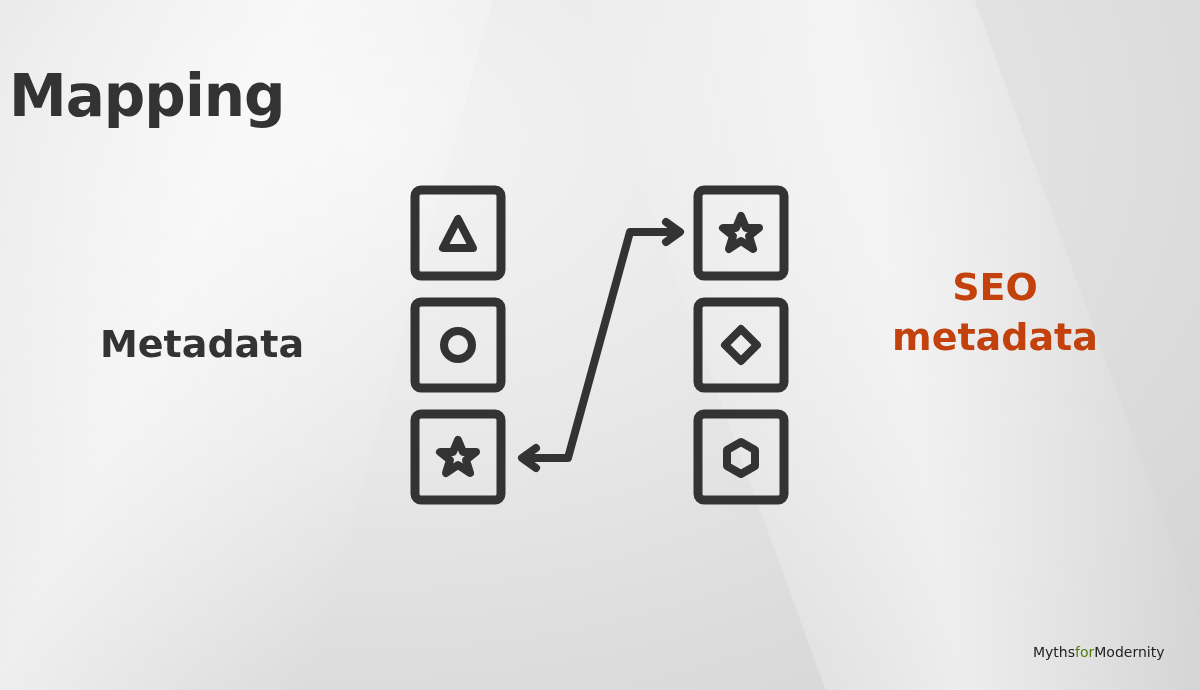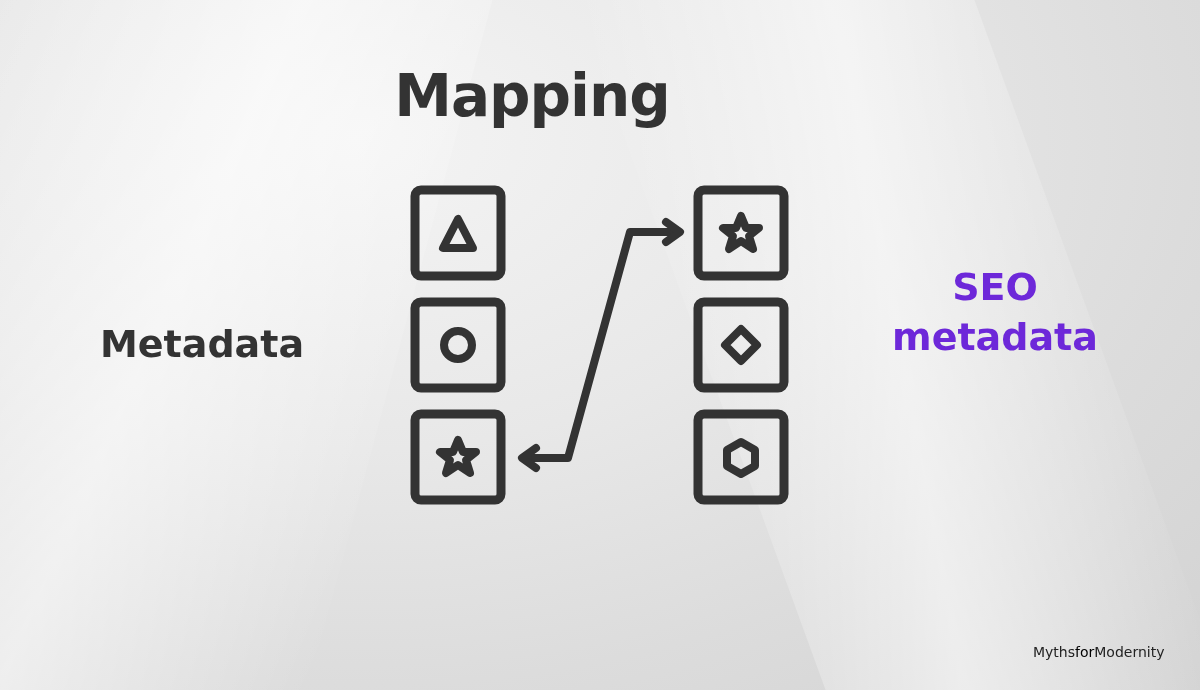--- a/index.html
+++ b/index.html
@@ -1,24 +1,24 @@
 <!DOCTYPE html>
 <html><head>
 <meta charset="utf-8">
 <style>
   html,body{margin:0;padding:0;}
   body{width:1200px;height:690px;overflow:hidden;position:relative;
     background: radial-gradient(ellipse at 30% 20%, #f4f4f4 0%, #e8e8e8 40%, #dcdcdc 70%, #d2d2d2 100%);
     font-family:"DejaVu Sans","Liberation Sans",sans-serif;color:#333;}
   .fold{position:absolute;background:linear-gradient(100deg, rgba(255,255,255,0) 0%, rgba(255,255,255,0.55) 50%, rgba(255,255,255,0) 100%);}
-  .title{position:absolute;left:0;width:1064px;top:62px;text-align:center;font-size:58px;font-weight:bold;letter-spacing:-1px;color:#333;}
+  .title{position:absolute;left:9px;width:1064px;top:62px;font-size:58px;font-weight:bold;letter-spacing:-1px;color:#333;}
   .label-left{position:absolute;left:100px;top:322px;font-size:38px;font-weight:bold;color:#333;}
-  .label-right{position:absolute;left:850px;top:262px;width:290px;text-align:center;font-size:38px;font-weight:bold;line-height:50px;color:#6d28d9;}
+  .label-right{position:absolute;left:850px;top:262px;width:290px;text-align:center;font-size:38px;font-weight:bold;line-height:50px;color:#c2410c;}
   .logo{position:absolute;left:1033px;top:644px;font-size:14px;color:#222;font-family:"DejaVu Sans",sans-serif;}
-  .logo .accent{color:#000000;margin-top:48px;}
+  .logo .accent{color:#4d7c0f;margin-top:48px;}
   svg.diagram{position:absolute;left:0;top:0;}
 </style>
 </head>
 <body>
 
 <div class="fold" style="left:-100px;top:0;width:500px;height:690px;transform:skewX(-15deg);"></div>
 <div class="fold" style="left:700px;top:0;width:400px;height:690px;transform:skewX(20deg);"></div>
 
 <div class="title">Mapping</div>
 

